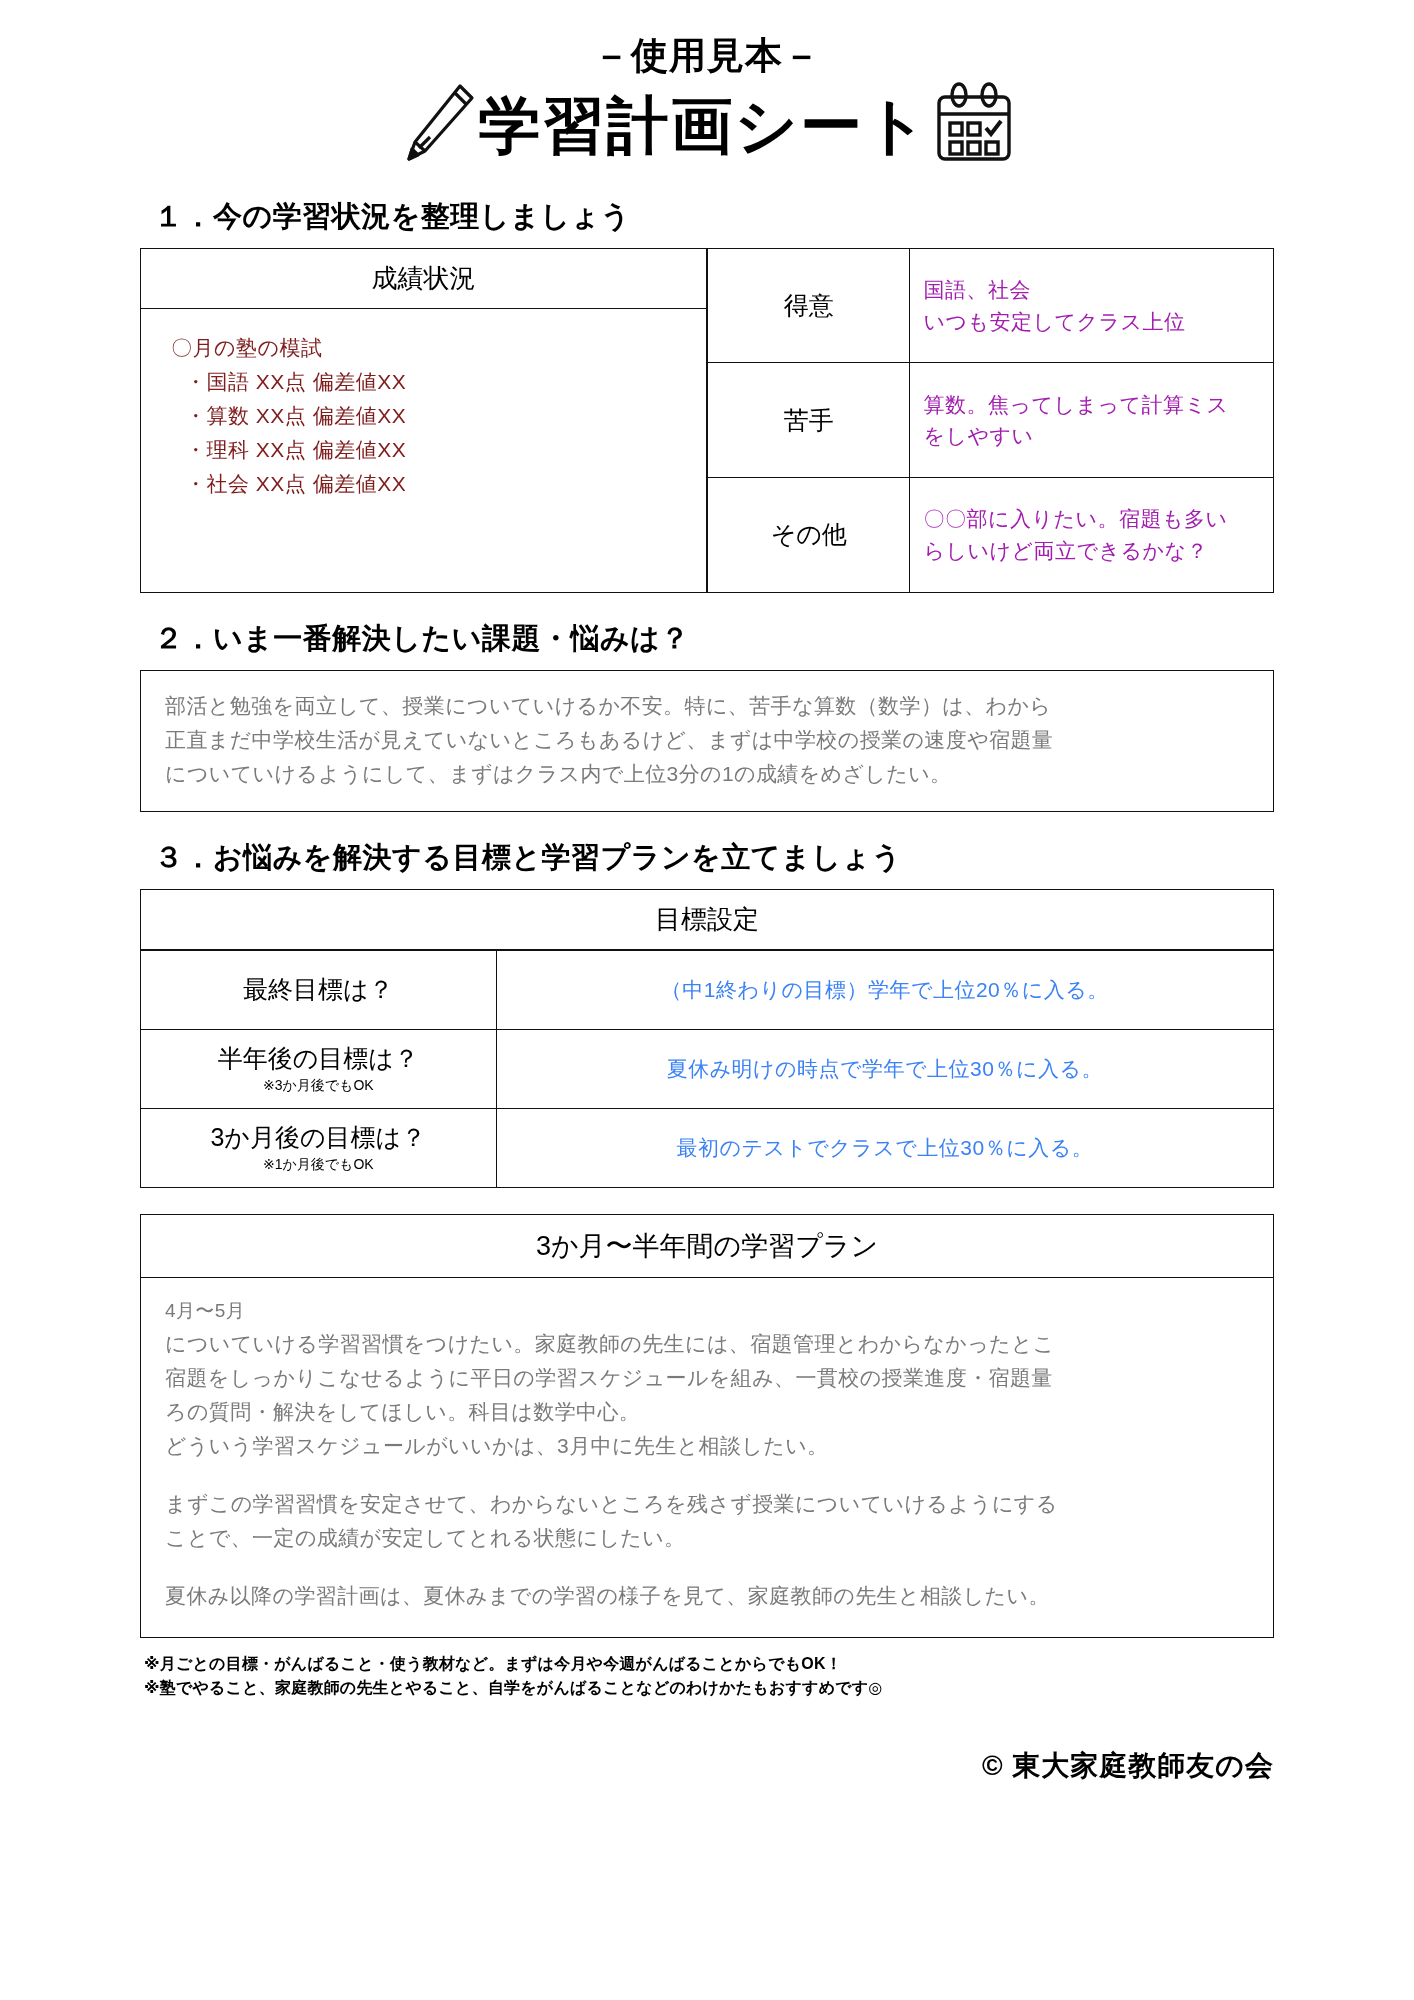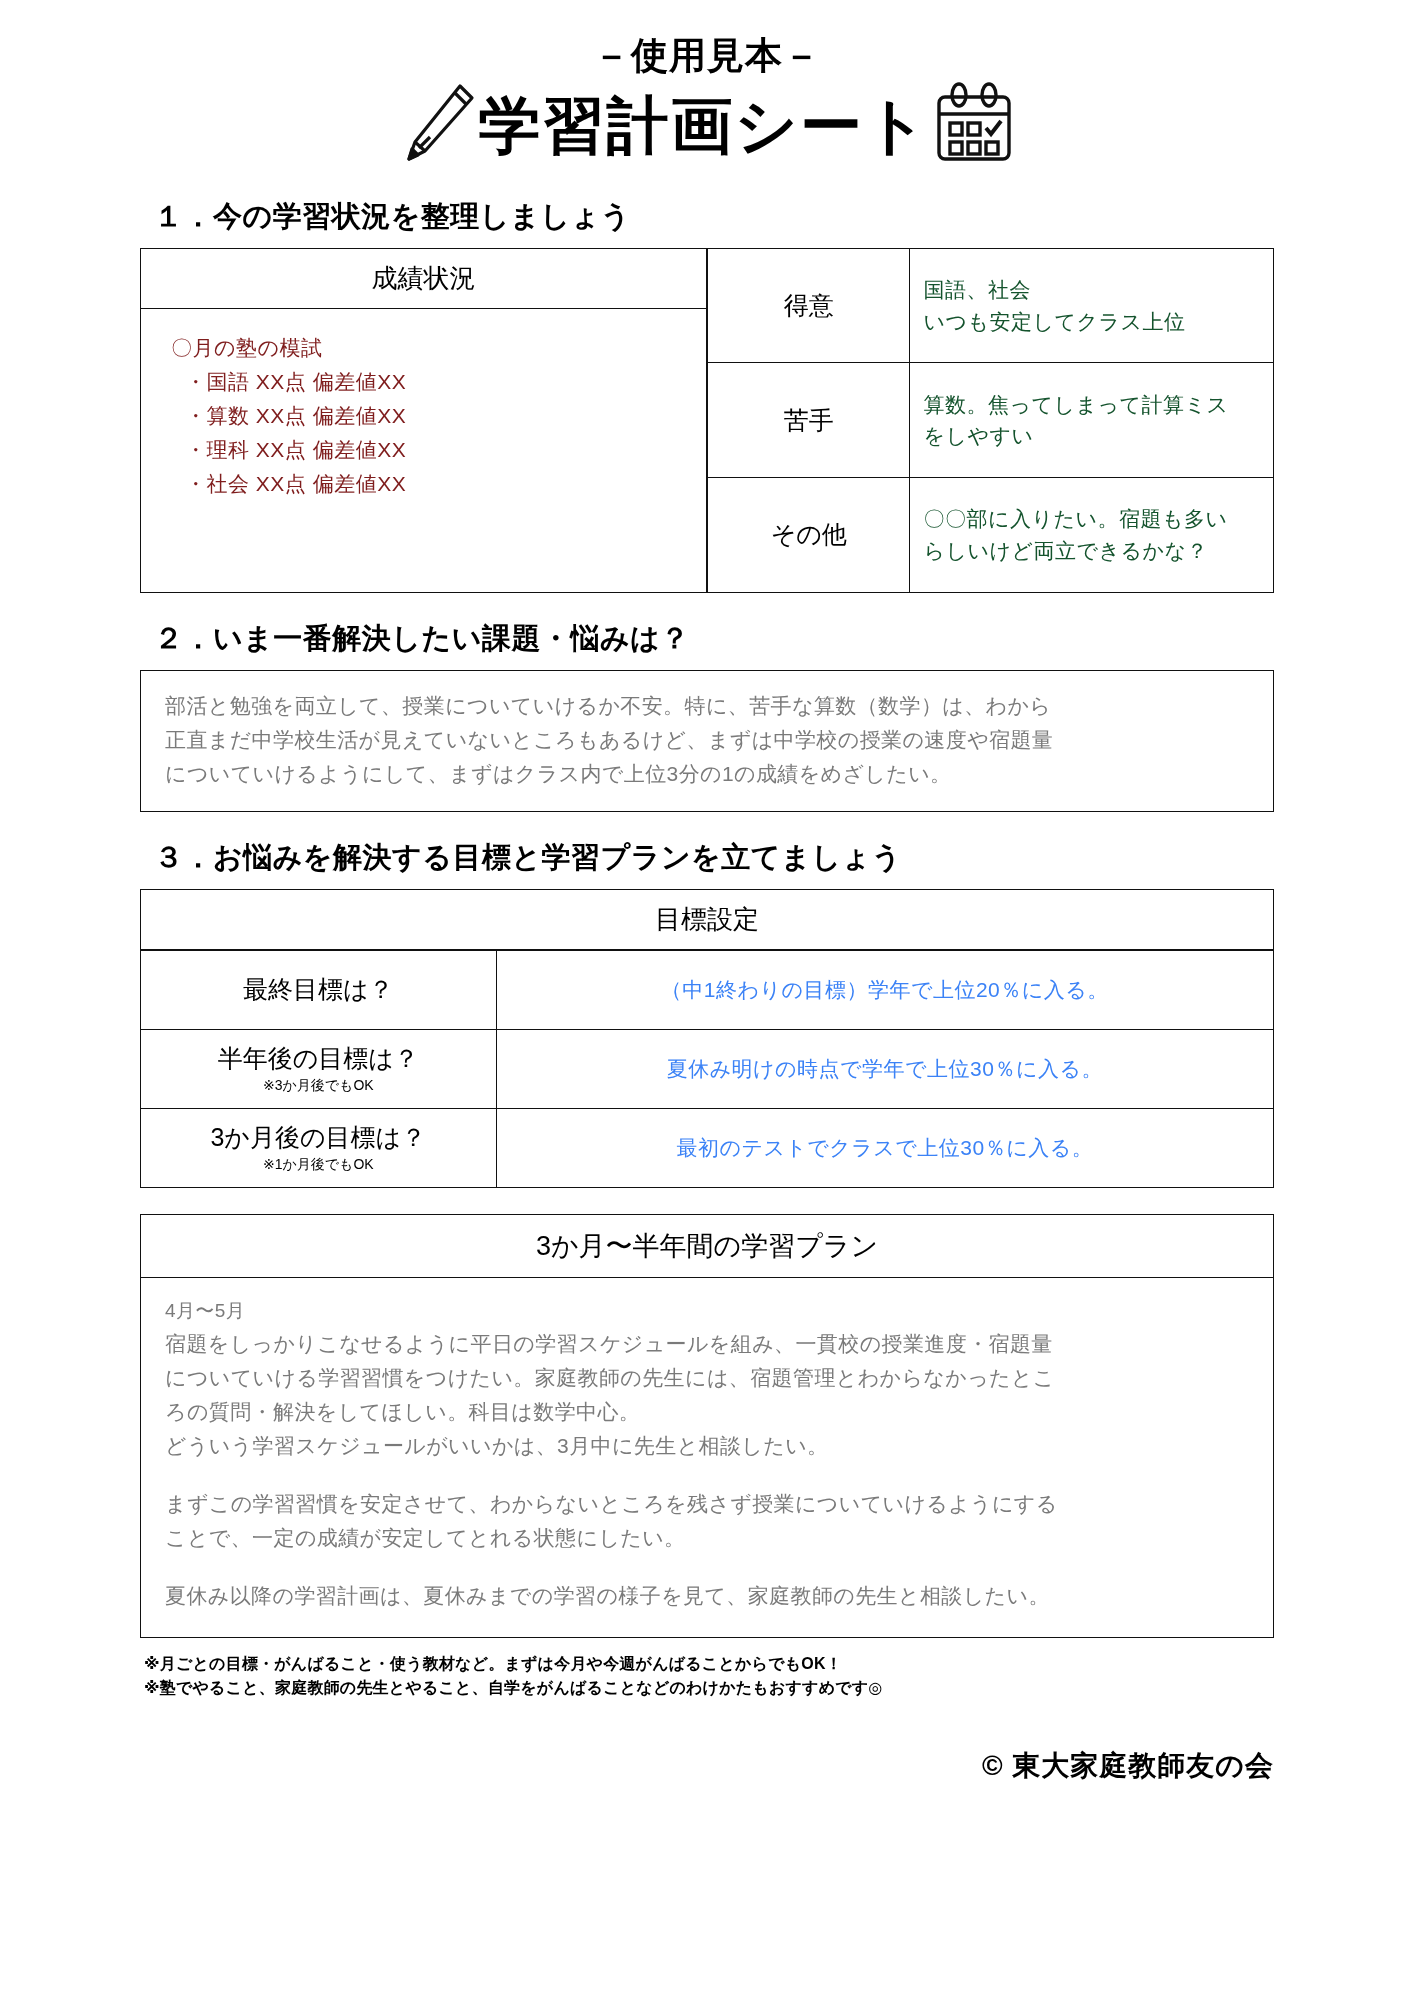--- a/index.html
+++ b/index.html
@@ -49,21 +49,21 @@
     border:1px solid #111;
     vertical-align:middle;
     padding:10px 13px;
   }
   .lbl{
     text-align:center;font-size:25px;color:#000;
     line-height:1.25;
   }
   .lbl .sub{display:block;font-size:14px;margin-top:2px;}
   .val{
-    font-size:21px;color:#14532d;line-height:1.5;
+    font-size:21px;color:#a21caf;line-height:1.5;
     letter-spacing:0.5px;
   }
 
   
   .s1{display:flex;}
   .s1-left{width:50%;}
   .s1-right{width:50%;}
   .s1 table{height:100%;}
   .grade-head{
     border:1px solid #111;border-bottom:1px solid #111;
@@ -230,22 +230,22 @@
       <td class="gl-val">最初のテストでクラスで上位30％に入る。</td>
     </tr>
   </tbody>
     </table>
 
   <div style="height:26px;"></div>
 
   <div class="plan-head">3か月〜半年間の学習プラン</div>
   <div class="plan-body">
     <p class="sm">4月〜5月</p>
+    <p>についていける学習習慣をつけたい。家庭教師の先生には、宿題管理とわからなかったとこ</p>
     <p>宿題をしっかりこなせるように平日の学習スケジュールを組み、一貫校の授業進度・宿題量</p>
-    <p>についていける学習習慣をつけたい。家庭教師の先生には、宿題管理とわからなかったとこ</p>
     <p>ろの質問・解決をしてほしい。科目は数学中心。</p>
     <p>どういう学習スケジュールがいいかは、3月中に先生と相談したい。</p>
     <div class="gap"></div>
     <p>まずこの学習習慣を安定させて、わからないところを残さず授業についていけるようにする</p>
     <p>ことで、一定の成績が安定してとれる状態にしたい。</p>
     <div class="gap"></div>
     <p>夏休み以降の学習計画は、夏休みまでの学習の様子を見て、家庭教師の先生と相談したい。</p>
   </div>
 
   <div class="notes">

